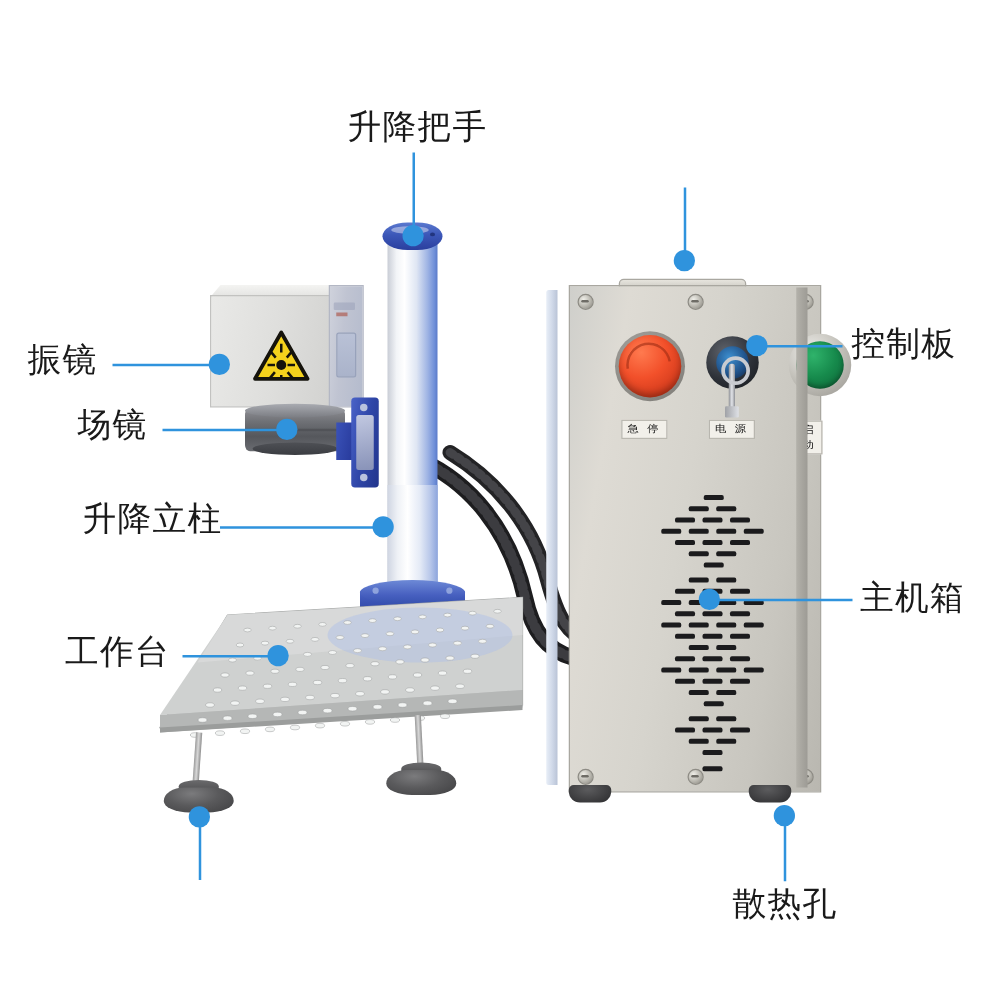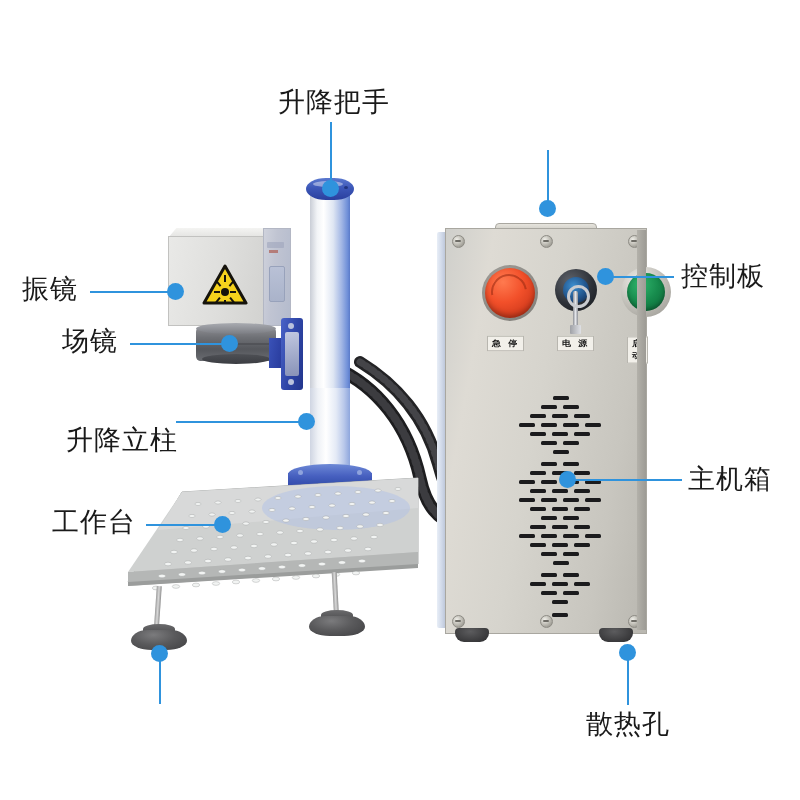--- a/index.html
+++ b/index.html
@@ -158,24 +158,23 @@
   }
   .fc-body{
     position:absolute;left:0;top:6px;width:56px;height:20px;
     background:radial-gradient(ellipse at 40% 25%,#7b7b7d 0%,#5a5a5c 45%,#3f3f41 100%);
     border-radius:38% 38% 48% 48%/70% 70% 60% 60%;
   }
 
   
   #cabinet{position:absolute;left:437px;top:220px;width:215px;height:418px;}
   .cab-body{
-    position:absolute;left:8px;top:8px;width:200px;height:404px;
+    position:absolute;left:18px;top:8px;width:200px;height:404px;
     background:linear-gradient(100deg,#cfcfcb 0%,#dedbd4 18%,#d6d4cd 45%,#c8c6bf 78%,#b9b7b0 100%);
     border:1px solid #a9a7a0;
-    font-weight:bold;
   }
   .cab-leftedge{
     position:absolute;left:0px;top:12px;width:9px;height:396px;
     background:linear-gradient(90deg,#e8eef7 0%,#cfd8e8 55%,#b9c3d6 100%);
     border-radius:2px 0 0 2px;
   }
   .cab-rightedge{
     position:absolute;left:200px;top:10px;width:9px;height:400px;
     background:linear-gradient(90deg,#b3b1aa,#9d9b95);
   }
@@ -587,21 +586,21 @@
   <div class="lbl" style="left:681px;top:262px;">控制板</div>
 
   <div class="lbl" style="left:22px;top:275px;">振镜</div>
   <div class="lead lead-h" style="left:90px;top:291px;width:82px;"></div>
   <div class="dot" style="left:167px;top:283px;"></div>
 
   <div class="lbl" style="left:62px;top:327px;text-align:right;">场镜</div>
   <div class="lead lead-h" style="left:130px;top:343px;width:96px;"></div>
   <div class="dot" style="left:221px;top:335px;"></div>
 
-  <div class="lbl" style="left:66px;top:402px;margin-top:24px;">升降立柱</div>
+  <div class="lbl" style="left:66px;top:402px;">升降立柱</div>
   <div class="lead lead-h" style="left:176px;top:421px;width:130px;"></div>
   <div class="dot" style="left:298px;top:413px;"></div>
 
   <div class="lbl" style="left:52px;top:508px;">工作台</div>
   <div class="lead lead-h" style="left:146px;top:524px;width:76px;"></div>
   <div class="dot" style="left:214px;top:516px;"></div>
 
   <div class="dot" style="left:559px;top:471px;"></div>
   <div class="lead lead-h" style="left:574px;top:479px;width:108px;"></div>
   <div class="lbl" style="left:688px;top:465px;">主机箱</div>

